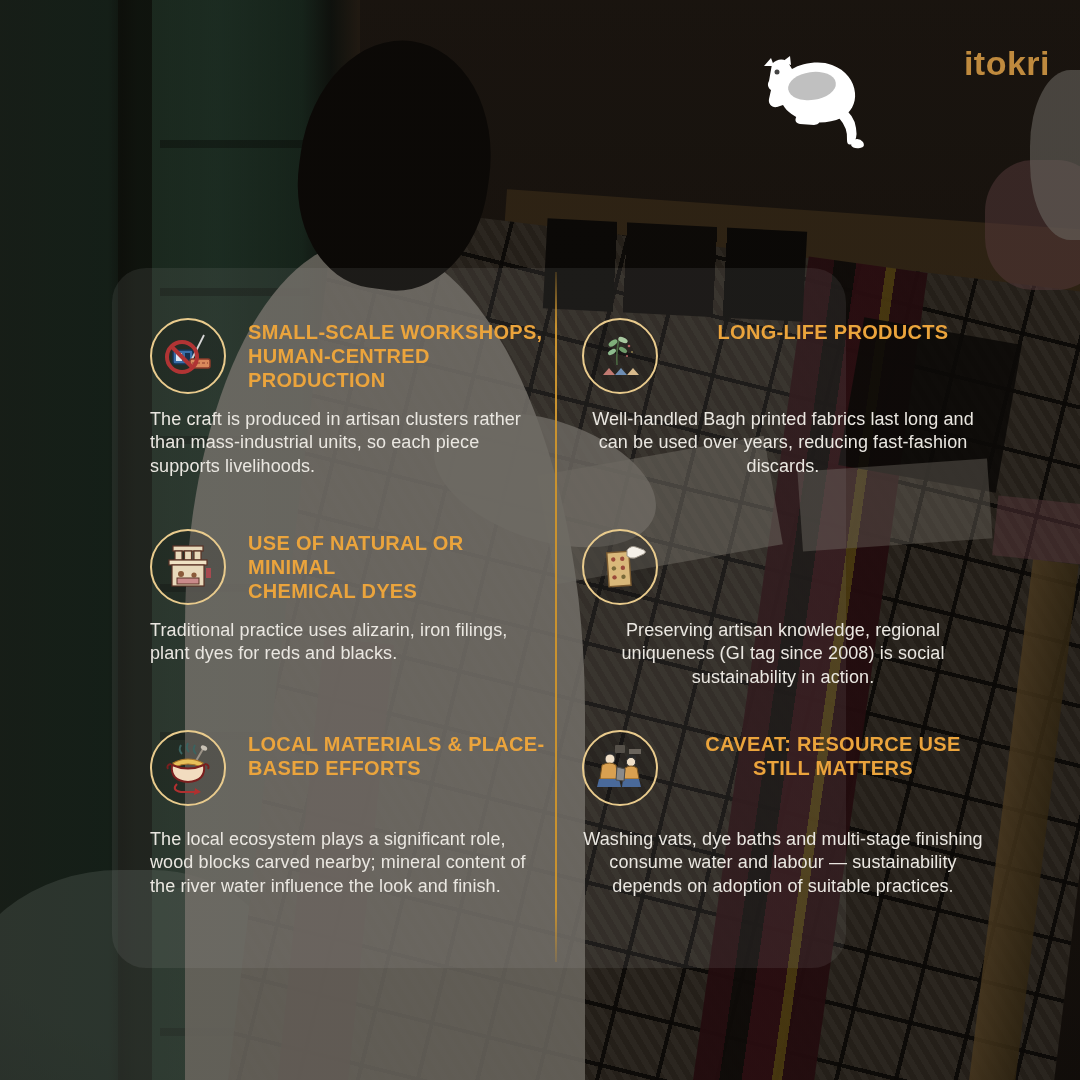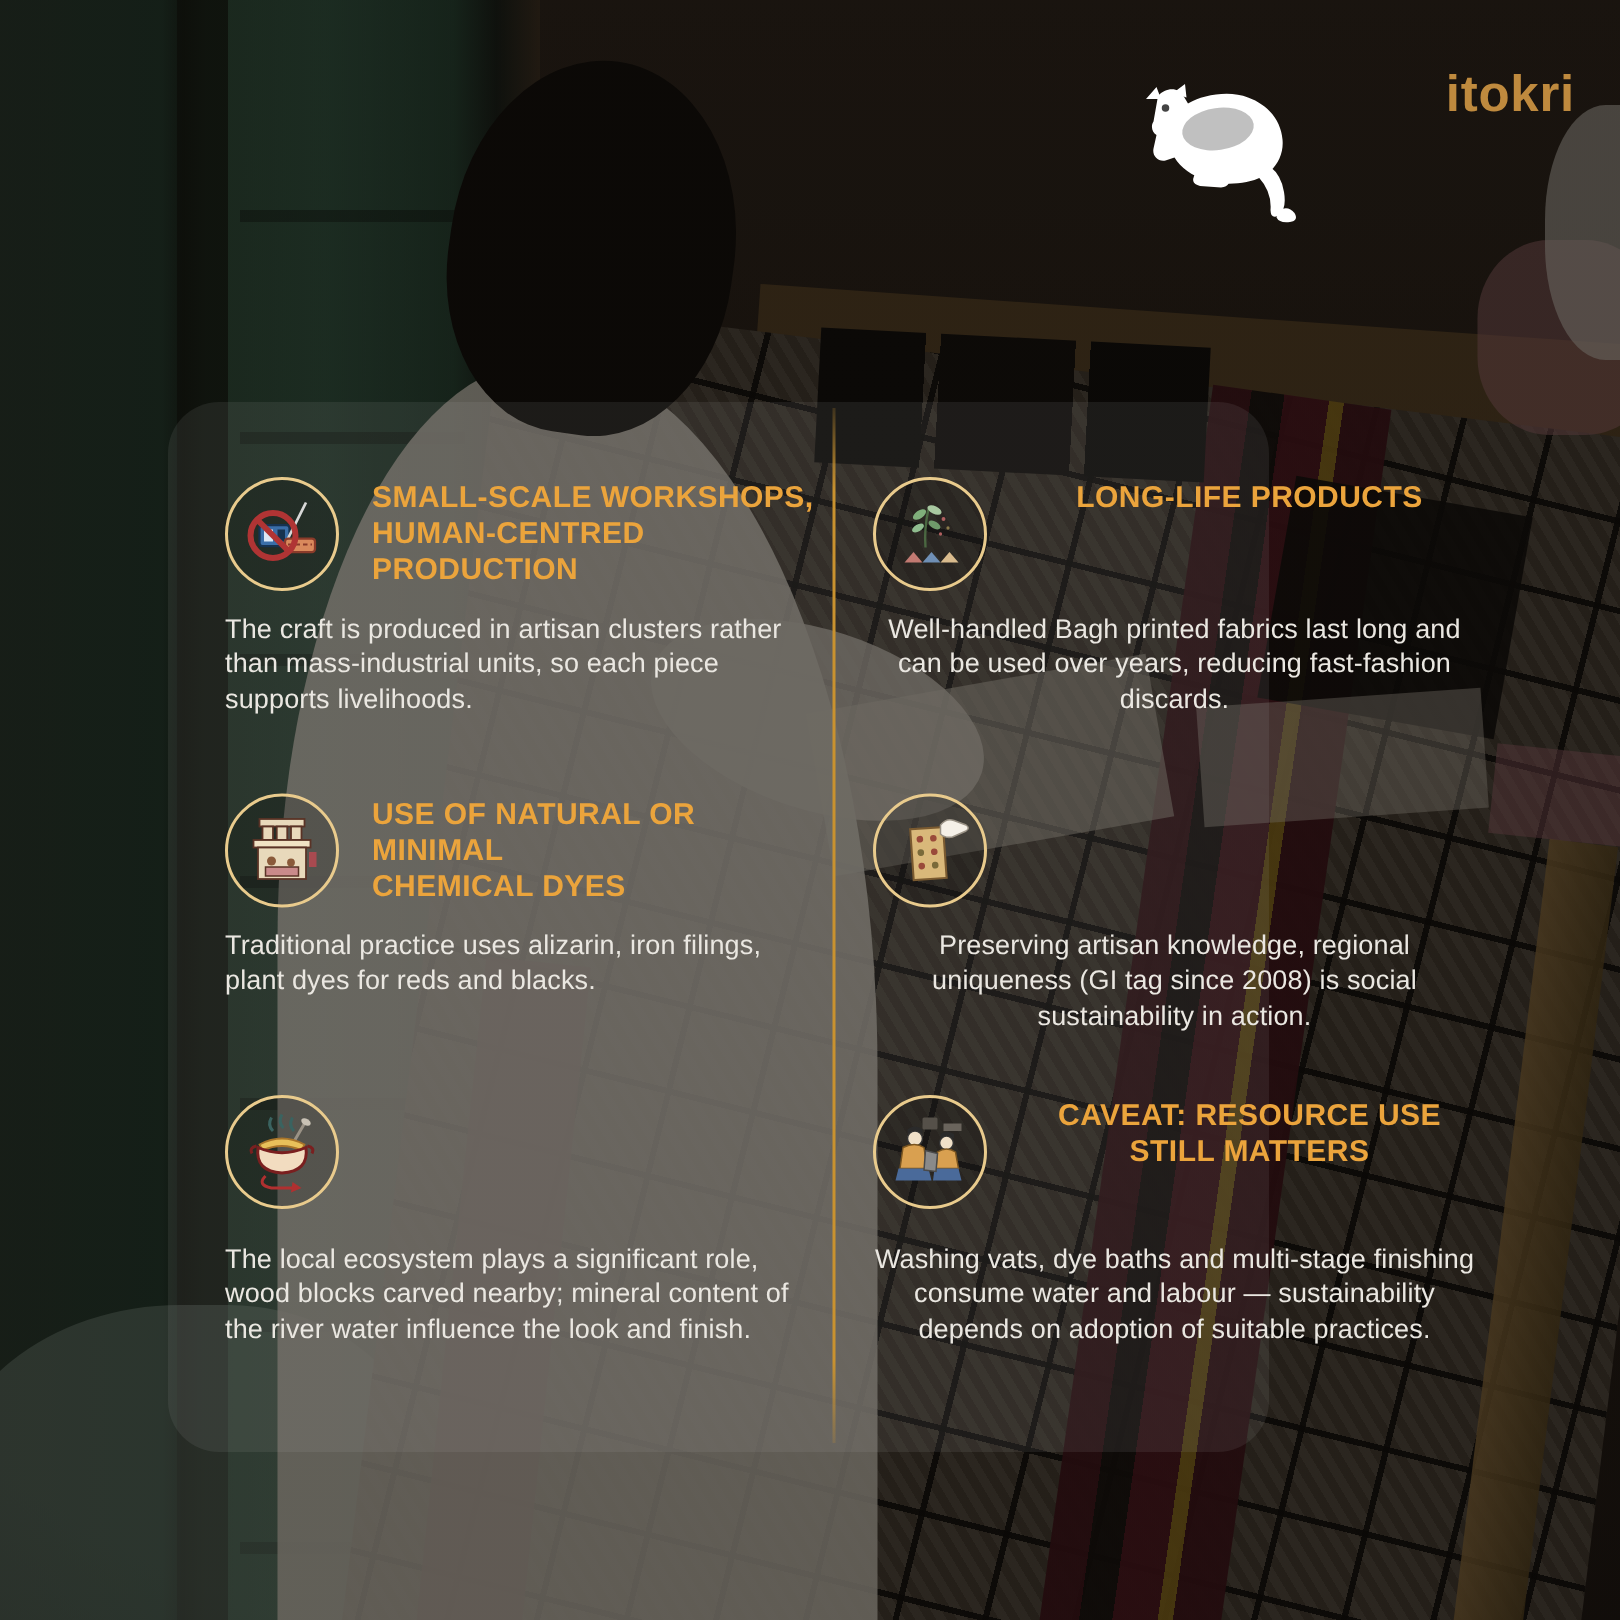--- a/index.html
+++ b/index.html
@@ -216,20 +216,22 @@
             <line x1="46" y1="12" x2="39" y2="24" stroke="#9a9286" stroke-width="2"></line>
             <ellipse cx="47" cy="11" rx="3.4" ry="2.2" fill="#c9c2b5" transform="rotate(30 47 11)"></ellipse>
             <path d="M16,26 q15,-8 30,0 l-2,4 q-13,-6 -26,0 z" fill="#e8c05a" stroke="#a8742a" stroke-width="1.2"></path>
             <path d="M15,28 q-2,16 16,17 q18,-1 16,-17 q-16,7 -32,0 z" fill="#f2dcc0" stroke="#7a1f1f" stroke-width="2"></path>
             <path d="M14,27 q-5,1 -3,5" stroke="#7a1f1f" stroke-width="2" fill="none"></path>
             <path d="M48,27 q5,1 3,5" stroke="#7a1f1f" stroke-width="2" fill="none"></path>
             <path d="M20,47 q-6,6 4,8 l16,0" stroke="#b03030" stroke-width="2" fill="none"></path>
             <path d="M38,51 l6,4 -7,3 z" fill="#b03030"></path>
           </svg>
         </div>
+        <div class="sec-title">LOCAL MATERIALS &amp; PLACE-
+BASED EFFORTS</div>
       </div>
       <div class="sec-body">The local ecosystem plays a significant role, wood blocks carved nearby; mineral content of the river water influence the look and finish.</div>
     </div>
 
     <div class="section sec-r row3">
       <div class="sec-head">
         <div class="icon-circle">
           <svg width="62" height="62" viewBox="0 0 62 62">
             <rect x="26" y="8" width="10" height="8" rx="1" fill="#555049"></rect>
             <rect x="40" y="12" width="12" height="5" fill="#6a645c"></rect>

